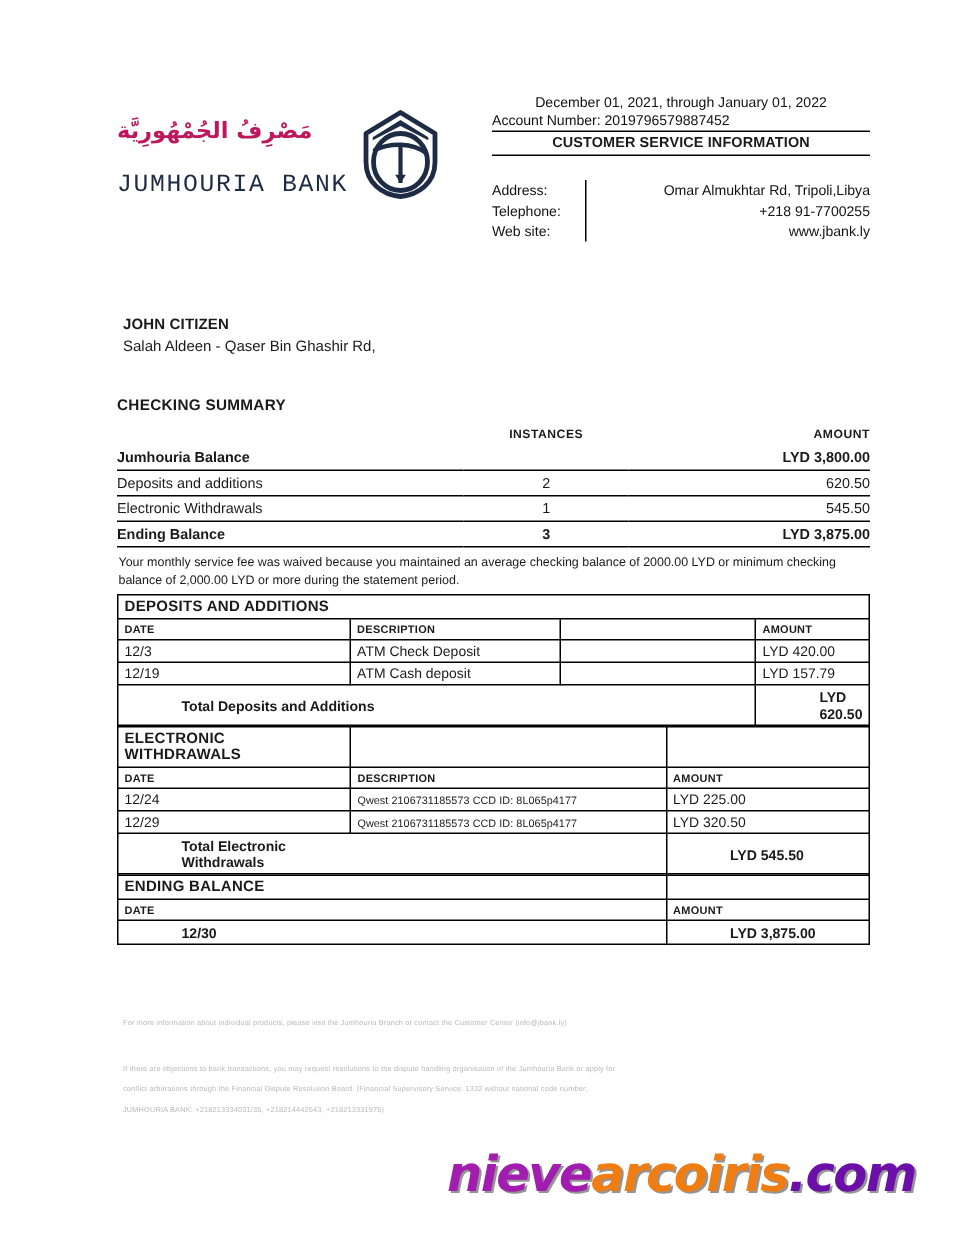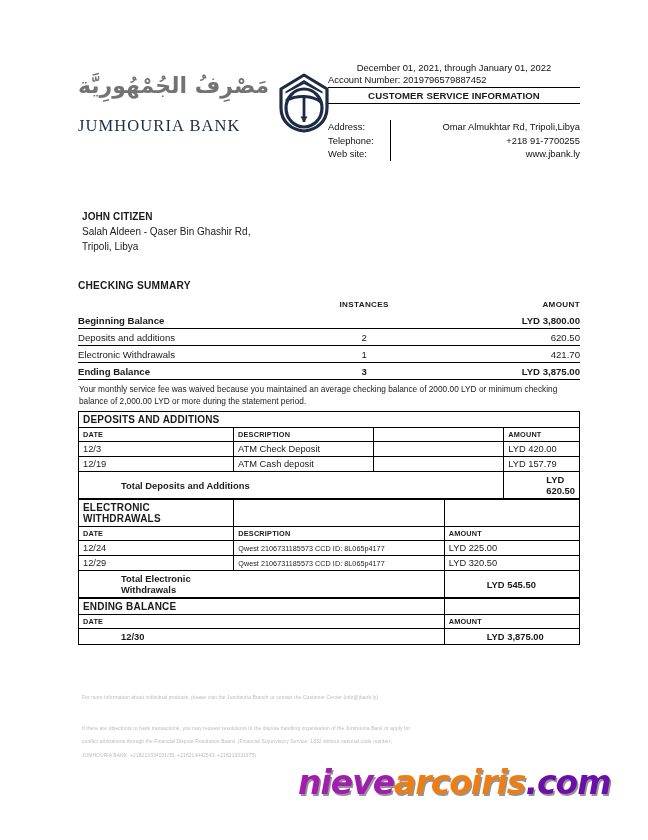--- a/index.html
+++ b/index.html
@@ -13,25 +13,25 @@
     overflow: hidden;
   }
   .page { position: relative; width: 648px; height: 840px; padding: 0; }
 
   
   .header { display: flex; align-items: flex-start; padding: 62px 68px 0 78px; }
   .brand { width: 250px; padding-top: 10px; display: flex; align-items: center; gap: 6px; }
   .brand-words { display: flex; flex-direction: column; align-items: flex-start; }
   .brand-ar {
     font-family: "DejaVu Sans", sans-serif;
-    font-size: 22px; color: #737373; direction: rtl; letter-spacing: 0px;
+    font-size: 15px; color: #be185d; direction: rtl; letter-spacing: 0px;
     line-height: 1.1; font-weight: 700; white-space: nowrap;
   }
   .brand-en {
-    font-family: Liberation Serif, serif;
+    font-family: Liberation Mono, monospace;
     font-size: 16.5px; color: #1d2c44; letter-spacing: 1.1px;
     font-weight: 400; margin-top: 18px; white-space: nowrap;
   }
   .brand-mark { flex: 0 0 auto; margin-left: 2px; }
 
   .meta { flex: 1; margin-left: 0; }
   .meta-top { text-align: center; padding-bottom: 1px; }
   .meta-line { font-size: 9.4px; line-height: 12.2px; color: #111; white-space: nowrap; }
   .meta-line.right { text-align: left; }
   .rule-thick { border-top: 1.6px solid #000; }
@@ -147,47 +147,46 @@
           <div class="csi-row">+218 91-7700255</div>
           <div class="csi-row">www.jbank.ly</div>
         </div>
       </div>
     </div>
   </div>
 
   <div class="customer">
     <div class="cust-name">JOHN CITIZEN</div>
     <div class="cust-line">Salah Aldeen - Qaser Bin Ghashir Rd,</div>
-    <div class="cust-line">Tripoli, Libya</div>
   </div>
 
   <div class="section">
 
     <div class="sum-title">CHECKING SUMMARY</div>
     <table class="sum-table">
       <tbody>
           <tr class="sum-head">
         <td class="c-label"></td>
         <td class="c-inst">INSTANCES</td>
         <td class="c-amt">AMOUNT</td>
       </tr>
       <tr class="bold">
-        <td class="c-label">Beginning Balance</td>
+        <td class="c-label">Jumhouria Balance</td>
         <td class="c-inst"></td>
         <td class="c-amt">LYD 3,800.00</td>
       </tr>
       <tr class="line-top">
         <td class="c-label">Deposits and additions</td>
         <td class="c-inst">2</td>
         <td class="c-amt">620.50</td>
       </tr>
       <tr class="line-top">
         <td class="c-label">Electronic Withdrawals</td>
         <td class="c-inst">1</td>
-        <td class="c-amt">421.70</td>
+        <td class="c-amt">545.50</td>
       </tr>
       <tr class="bold line-top-thick line-bot-thick">
         <td class="c-label">Ending Balance</td>
         <td class="c-inst">3</td>
         <td class="c-amt">LYD 3,875.00</td>
       </tr>
     </tbody>
       </table>
 
     <div class="note">Your monthly service fee was waived because you maintained an average checking balance of 2000.00 LYD or minimum checking balance of 2,000.00 LYD or more during the statement period.</div>

